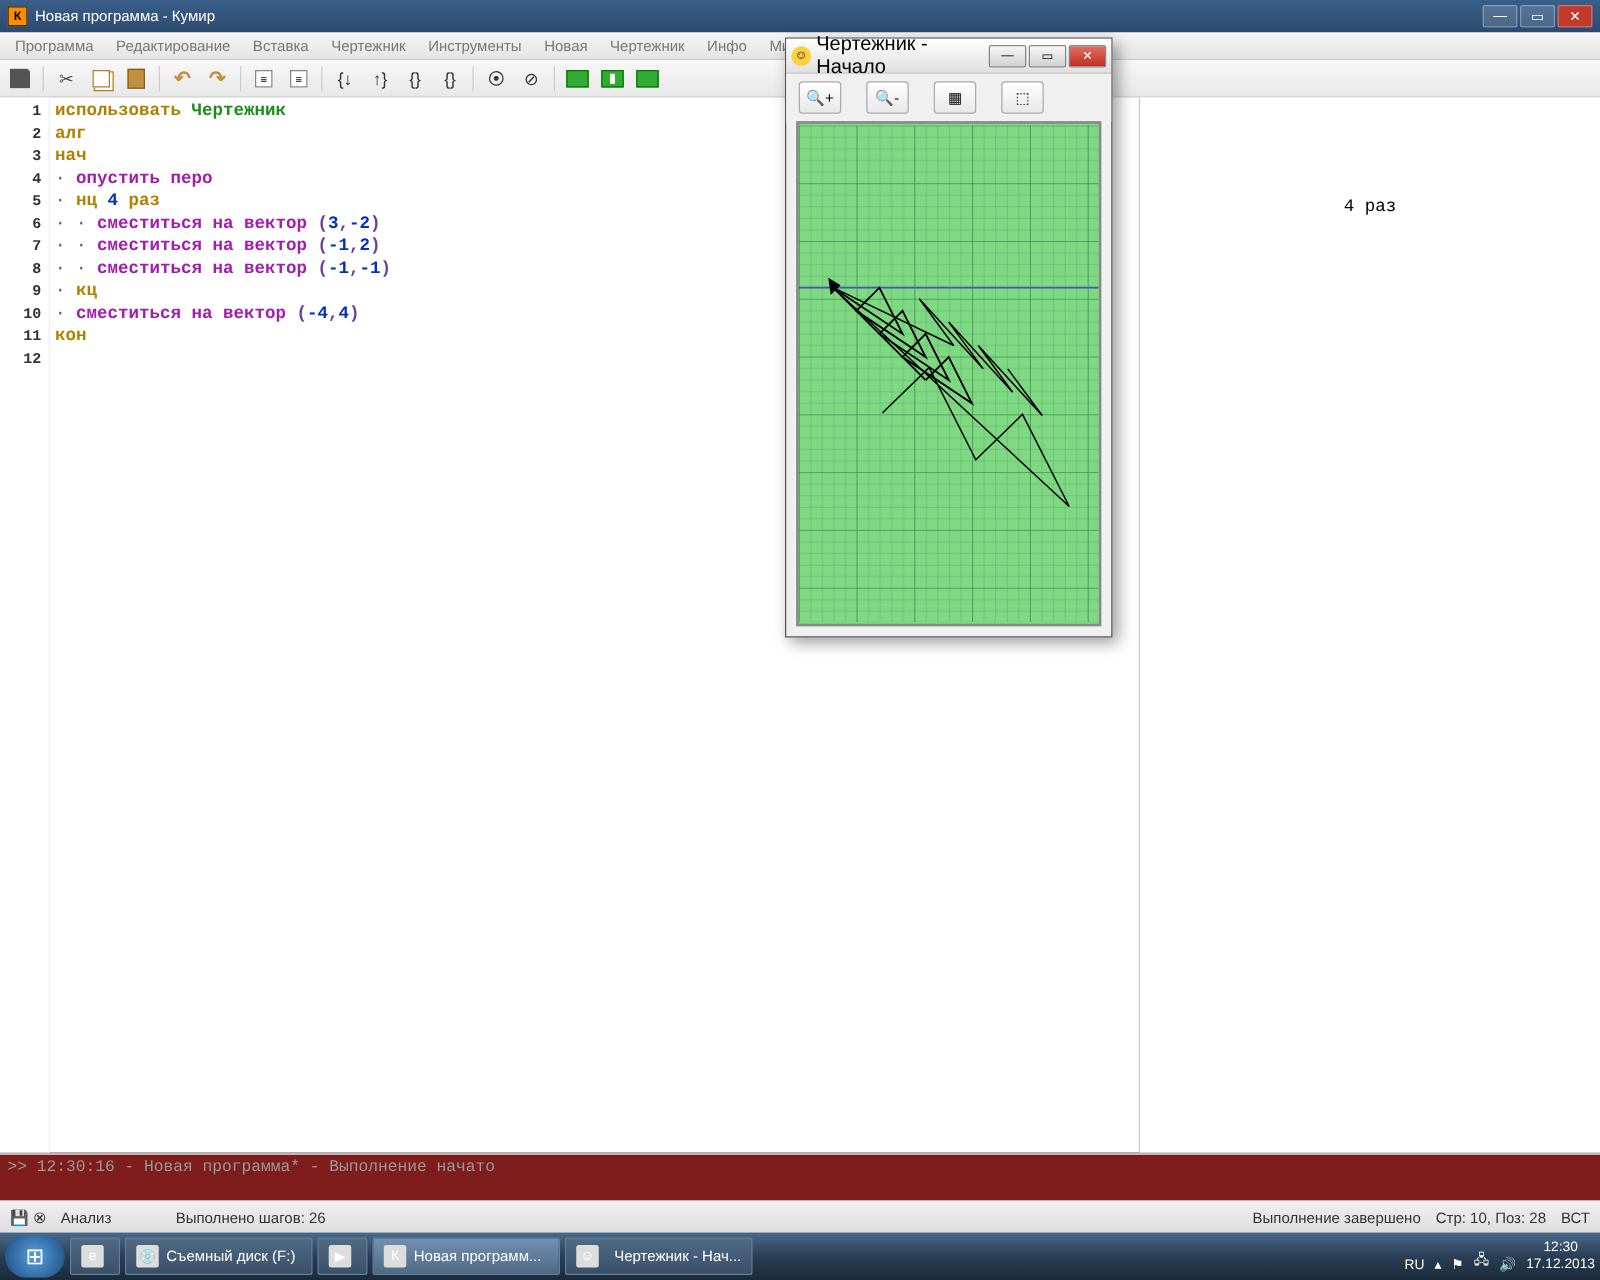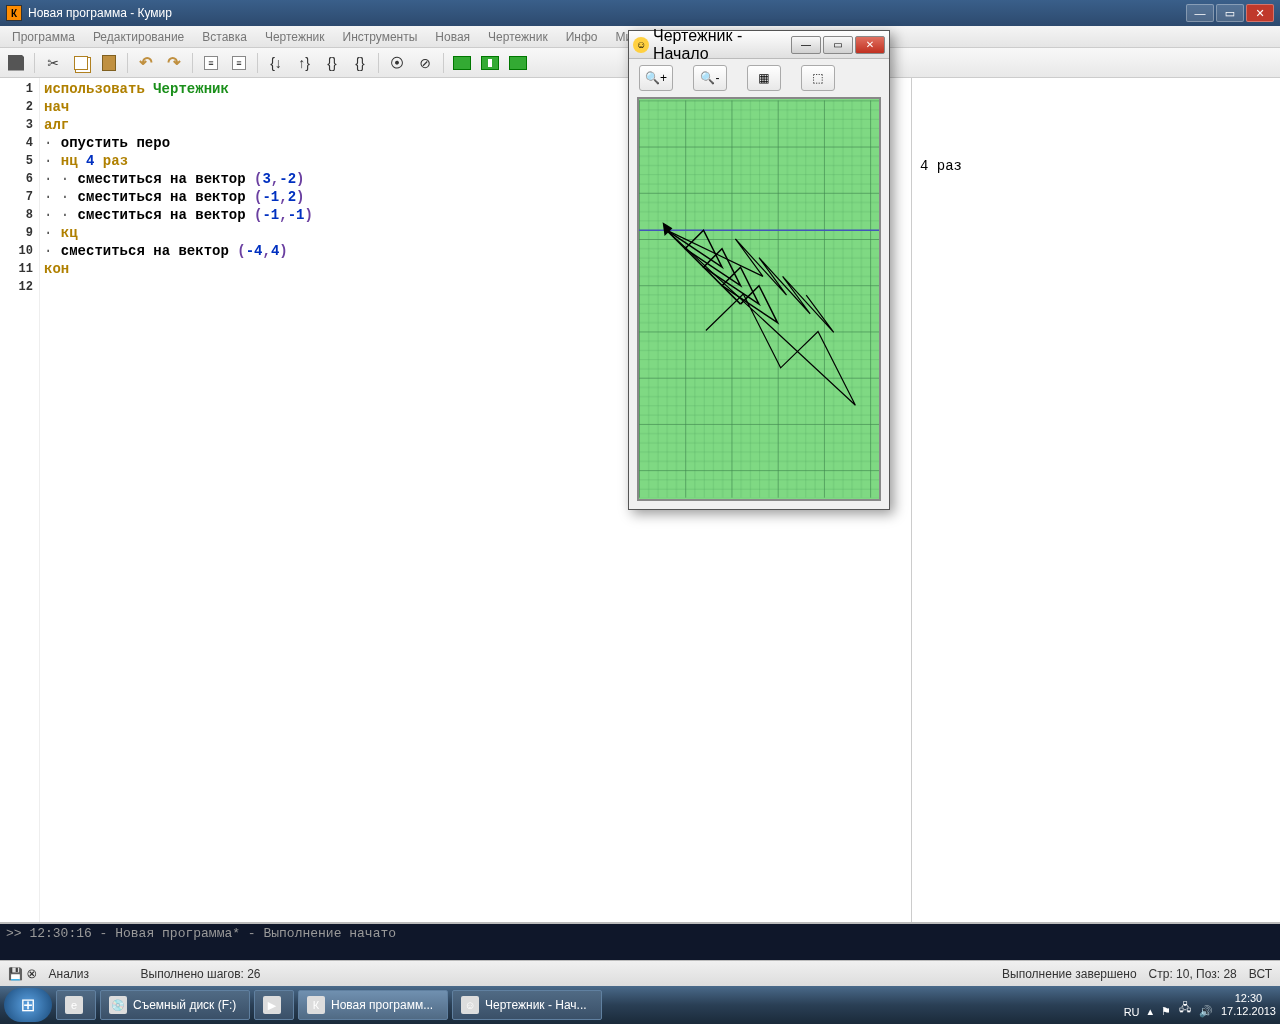--- a/index.html
+++ b/index.html
@@ -33,29 +33,29 @@
 
 
 .main { display: flex; height: calc(1024px - 26px - 22px - 30px - 38px - 26px - 38px); }
 .editor-panel { flex: 1; display: flex; border-right: 1px solid #ccc; position:relative; }
 .gutter { width: 40px; background: #fff; text-align: right; padding: 2px 6px 0 0; border-right: 1px solid #eee; }
 .gutter .ln { height: 18px; line-height: 18px; font-size: 12px; color: #333; font-weight: bold; font-family: "Courier New", monospace; }
 .code { flex: 1; padding: 2px 4px; font-family: "Courier New", monospace; font-size: 14px; line-height: 18px; }
 .code .line { height: 18px; white-space: pre; }
 .kw { color: #b08000; font-weight: bold; }
 .module { color: #1a8f1a; font-weight:bold; }
-.cmd { color: #000000; font-weight:bold;margin-top:46px; }
+.cmd { color: #a21caf; font-weight:bold;margin-top:46px; }
 .num { color: #0030c0; font-weight:bold; }
 .paren { color: #6a3fa0; font-weight:bold; }
 .dot { color:#555; }
 
-.side-panel { width: 368px; background:#fff; padding: 80px 8px 0 8px; font-family:"Courier New",monospace; font-size:14px; }
-
-
-.console { height: 38px; border-top: 2px solid #bbb; background: #0f172a; padding: 2px 6px; font-family: "Courier New", monospace; font-size: 13px; color: #999; overflow:hidden; }
+.side-panel { width: 368px; background:#fff; padding: 80px 8px 0 8px; font-family:"Courier New",monospace; font-size:14px;text-align:center; }
+
+
+.console { height: 38px; border-top: 2px solid #bbb; background: #7f1d1d; padding: 2px 6px; font-family: "Courier New", monospace; font-size: 13px; color: #999; overflow:hidden; }
 .console .cl { white-space: pre; }
 
 
 .statusbar { height: 26px; background: linear-gradient(#f0f0f0,#ddd); border-top: 1px solid #bbb; display:flex; align-items:center; padding: 0 8px; gap: 12px; font-size:12px; color:#333; }
 .statusbar .st-icons { display:flex; gap:4px; }
 .statusbar .st-cell { }
 .statusbar .st-flex { flex:1; text-align:right; }
 
 
 .taskbar { height: 38px; background: linear-gradient(#4a6a8a 0%, #2a3f55 50%, #1a2a3a 100%); display:flex; align-items:center; padding:0 4px; gap:4px; color:#fff; }
@@ -173,22 +173,22 @@
         <div class="ln">6</div>
         <div class="ln">7</div>
         <div class="ln">8</div>
         <div class="ln">9</div>
         <div class="ln">10</div>
         <div class="ln">11</div>
         <div class="ln">12</div>
       </div>
     <div class="code" id="code">
         <div class="line"><span class="kw">использовать </span><span class="module">Чертежник</span></div>
+        <div class="line"><span class="kw">алг</span></div>
         <div class="line"><span class="kw">нач</span></div>
-        <div class="line"><span class="kw">алг</span></div>
         <div class="line"><span class="dot">· </span><span class="cmd">опустить перо</span></div>
         <div class="line"><span class="dot">· </span><span class="kw">нц </span><span class="num">4</span><span class="kw"> раз</span></div>
         <div class="line"><span class="dot">· · </span><span class="cmd">сместиться на вектор </span><span class="paren">(</span><span class="num">3</span><span class="paren">,</span><span class="num">-2</span><span class="paren">)</span></div>
         <div class="line"><span class="dot">· · </span><span class="cmd">сместиться на вектор </span><span class="paren">(</span><span class="num">-1</span><span class="paren">,</span><span class="num">2</span><span class="paren">)</span></div>
         <div class="line"><span class="dot">· · </span><span class="cmd">сместиться на вектор </span><span class="paren">(</span><span class="num">-1</span><span class="paren">,</span><span class="num">-1</span><span class="paren">)</span></div>
         <div class="line"><span class="dot">· </span><span class="kw">кц</span></div>
         <div class="line"><span class="dot">· </span><span class="cmd">сместиться на вектор </span><span class="paren">(</span><span class="num">-4</span><span class="paren">,</span><span class="num">4</span><span class="paren">)</span></div>
         <div class="line"><span class="kw">кон</span></div>
         <div class="line"></div>
       </div>
@@ -224,21 +224,21 @@
         <div class="ti-icon">💿</div>
         <span>Съемный диск (F:)</span>
       </div>
       <div class="task-item">
         <div class="ti-icon">▶</div>
       </div>
       <div class="task-item active" style="min-width: 150px;">
         <div class="ti-icon">К</div>
         <span>Новая программ...</span>
       </div>
-      <div class="task-item" style="min-width: 150px;">
+      <div class="task-item" style="min-width: 150px; justify-content: space-between;">
         <div class="ti-icon">☺</div>
         <span>Чертежник - Нач...</span>
       </div>
     </div>
   <div class="tray">
     <span>RU</span>
     <span>▴</span>
     <span>⚑</span>
     <span>🖧</span>
     <span>🔊</span>

